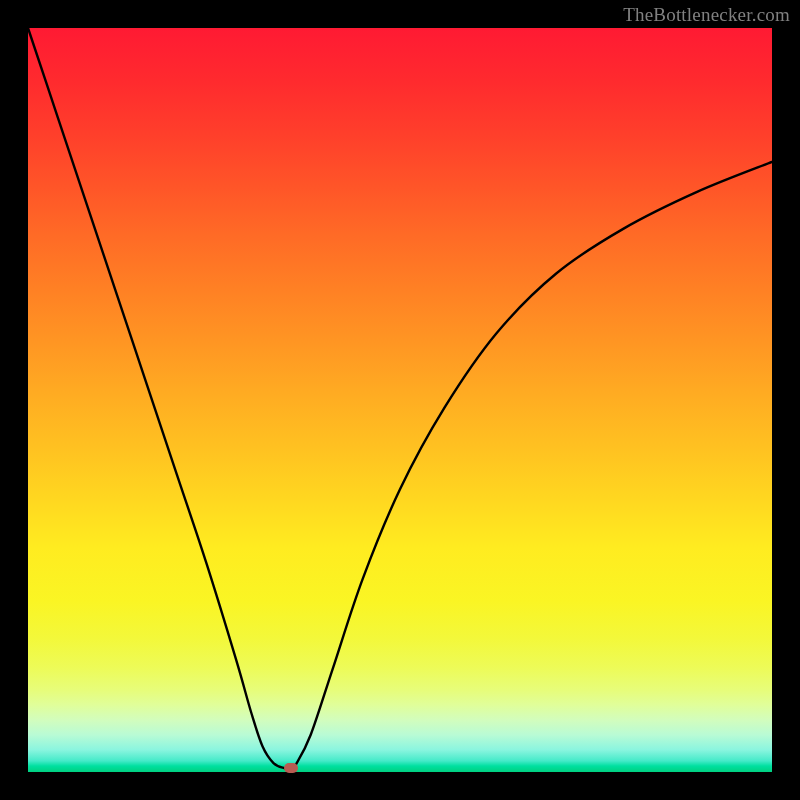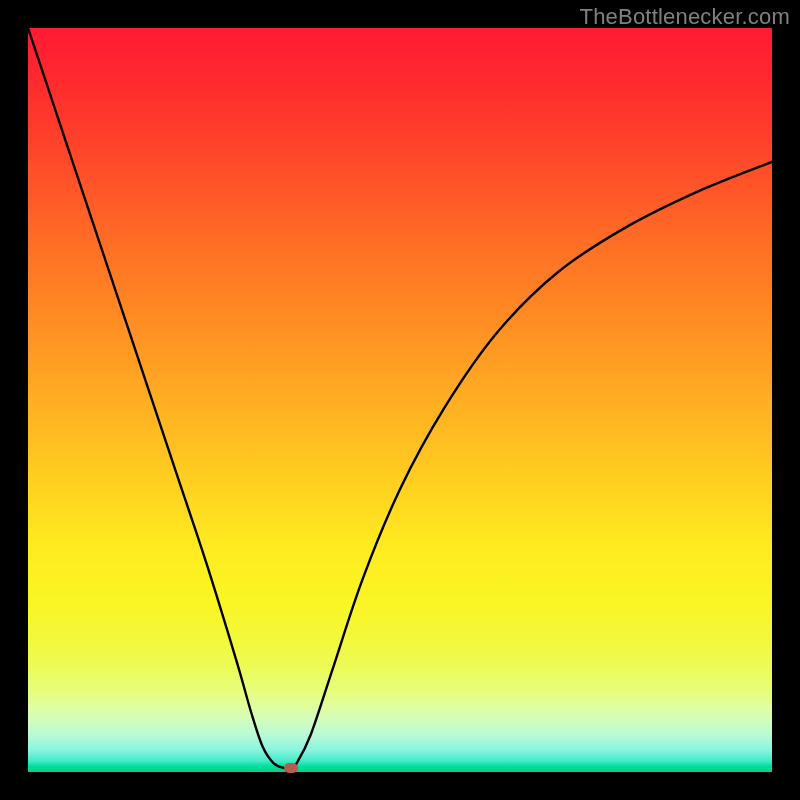--- a/index.html
+++ b/index.html
@@ -63,24 +63,24 @@
     height: 10px;
     background: #b85c52;
     border-radius: 5px;
     transform: translate(-50%, -50%);
   }
   .watermark {
     position: absolute;
     top: 4px;
     right: 10px;
     color: #808080;
-    font-size: 22px;
+    font-size: 19px;
     font-weight: 500;
     letter-spacing: 0.2px;
-    font-family: Liberation Sans, sans-serif;
+    font-family: Liberation Serif, serif;
   }
 </style>
 </head>
 <body>
 
 <div class="frame">
 
   <div class="plot-area">
     <svg class="curve" viewBox="0 0 744 744" preserveAspectRatio="none">
       <path id="curve-path" fill="none" stroke="#000" stroke-width="2.4" stroke-linejoin="round" stroke-linecap="round" d="M 0.00 0.00 C 4.96 14.88, 19.84 59.52, 29.76 89.28 C 39.68 119.04, 49.60 148.80, 59.52 178.56 C 69.44 208.32, 79.36 238.08, 89.28 267.84 C 99.20 297.60, 109.12 327.36, 119.04 357.12 C 128.96 386.88, 138.88 416.64, 148.80 446.40 C 158.72 476.16, 168.64 504.68, 178.56 535.68 C 188.48 566.68, 200.88 607.60, 208.32 632.40 C 215.76 657.20, 218.86 670.22, 223.20 684.48 C 227.54 698.74, 230.64 709.53, 234.36 717.96 C 238.08 726.39, 241.80 731.35, 245.52 735.07 C 249.24 738.79, 253.83 739.29, 256.68 740.28 C 259.53 741.27, 260.77 741.64, 262.63 741.02 C 264.49 740.40, 264.49 742.26, 267.84 736.56 C 271.19 730.86, 276.52 722.92, 282.72 706.80 C 288.92 690.68, 296.36 665.88, 305.04 639.84 C 313.72 613.80, 323.64 580.32, 334.80 550.56 C 345.96 520.80, 358.36 489.80, 372.00 461.28 C 385.64 432.76, 400.52 405.48, 416.64 379.44 C 432.76 353.40, 450.12 327.36, 468.72 305.04 C 487.32 282.72, 507.16 262.88, 528.24 245.52 C 549.32 228.16, 571.64 214.52, 595.20 200.88 C 618.76 187.24, 644.80 174.84, 669.60 163.68 C 694.40 152.52, 731.60 138.88, 744.00 133.92"></path>

